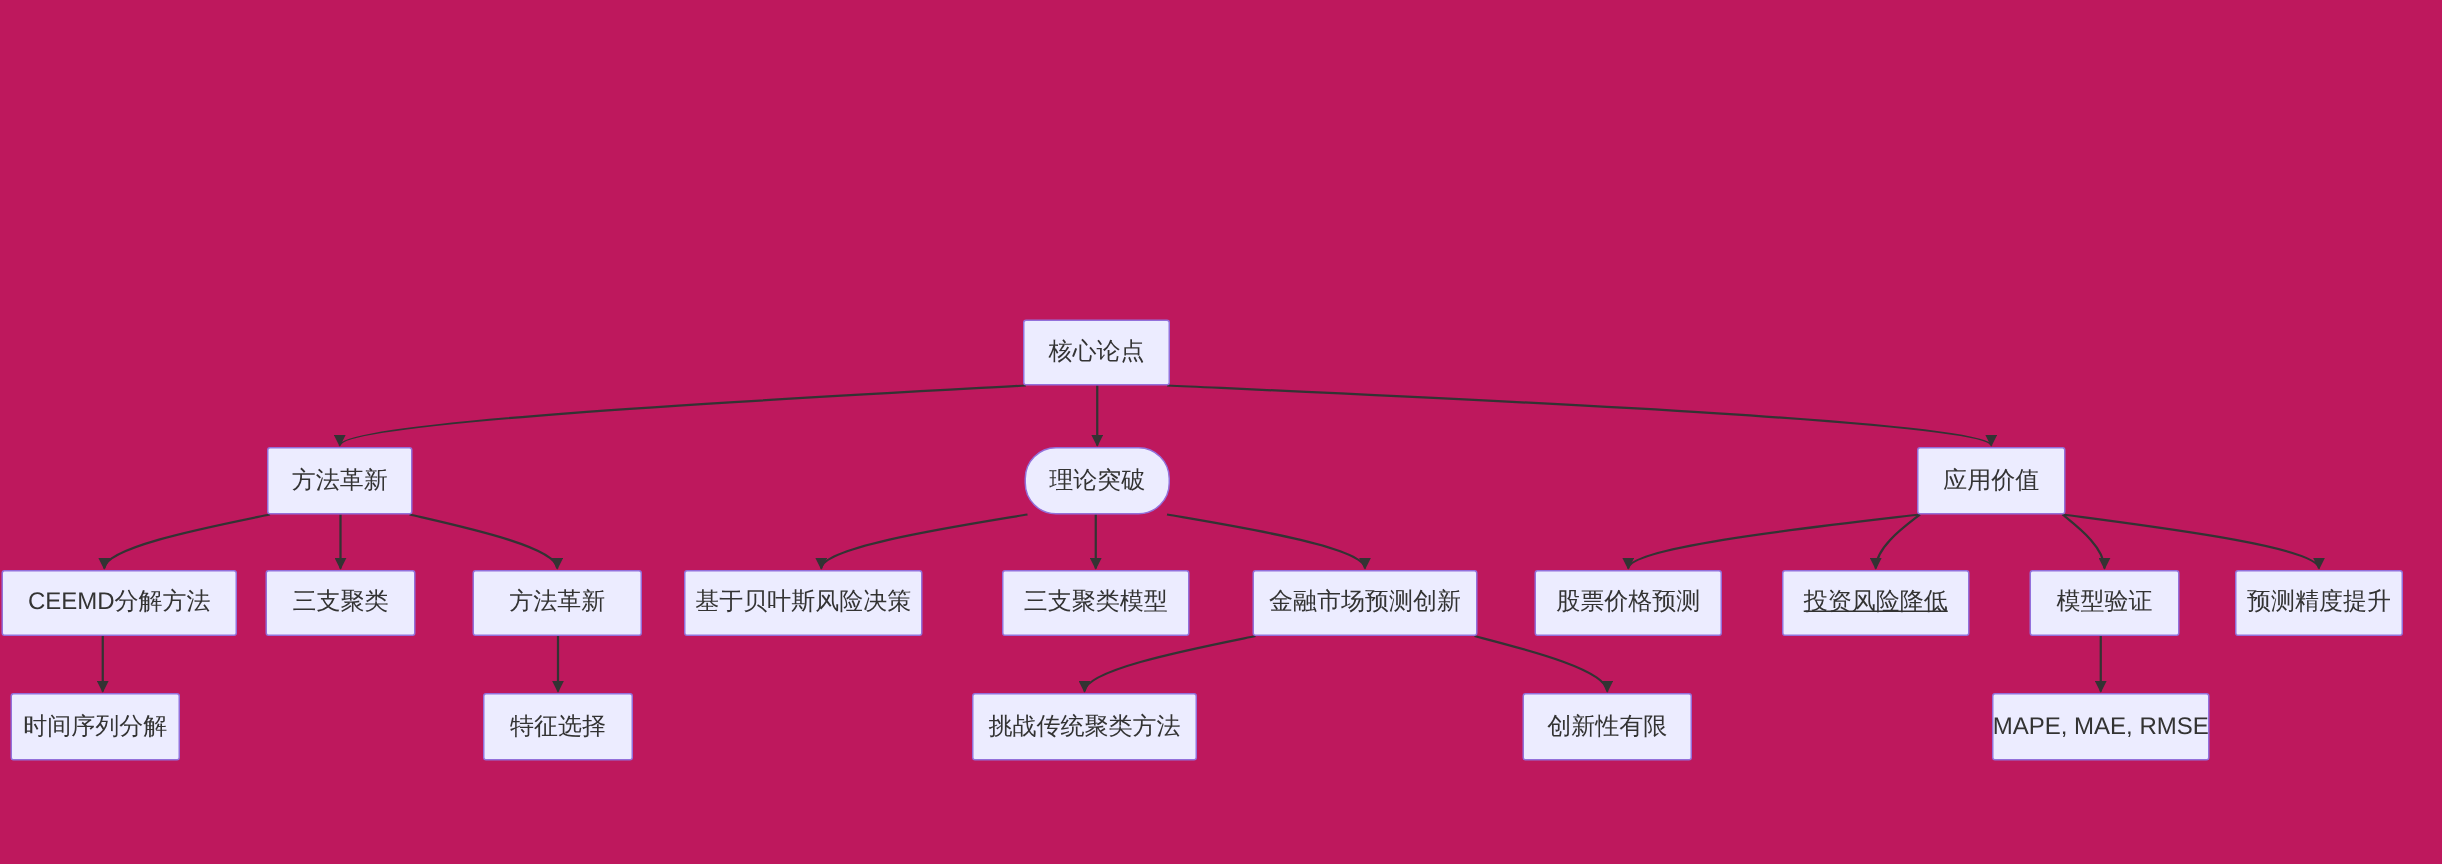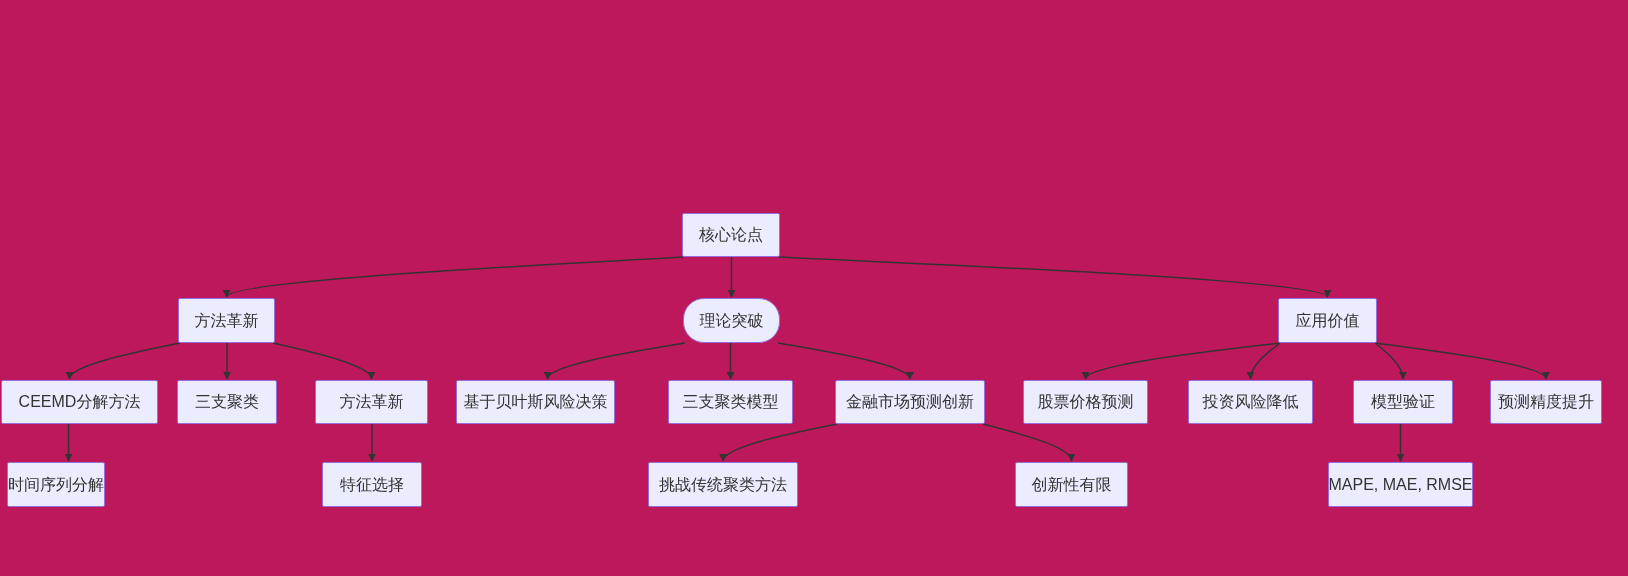--- a/index.html
+++ b/index.html
@@ -78,22 +78,22 @@
       <div class="node" style="left: 178px; top: 298px; width: 97px; height: 45px; background: rgb(236, 236, 255); border-color: rgb(147, 112, 219); color: rgb(51, 51, 51);">方法革新</div>
       <div class="node" style="left: 683px; top: 298px; width: 97px; height: 45px; background: rgb(236, 236, 255); border-color: rgb(147, 112, 219); color: rgb(51, 51, 51); border-radius: 21px;">理论突破</div>
       <div class="node" style="left: 1278px; top: 298px; width: 99px; height: 45px; background: rgb(236, 236, 255); border-color: rgb(147, 112, 219); color: rgb(51, 51, 51);">应用价值</div>
       <div class="node" style="left: 1px; top: 380px; width: 157px; height: 44px; background: rgb(236, 236, 255); border-color: rgb(147, 112, 219); color: rgb(51, 51, 51);">CEEMD分解方法</div>
       <div class="node" style="left: 177px; top: 380px; width: 100px; height: 44px; background: rgb(236, 236, 255); border-color: rgb(147, 112, 219); color: rgb(51, 51, 51);">三支聚类</div>
       <div class="node" style="left: 315px; top: 380px; width: 113px; height: 44px; background: rgb(236, 236, 255); border-color: rgb(147, 112, 219); color: rgb(51, 51, 51);">方法革新</div>
       <div class="node" style="left: 456px; top: 380px; width: 159px; height: 44px; background: rgb(236, 236, 255); border-color: rgb(147, 112, 219); color: rgb(51, 51, 51);">基于贝叶斯风险决策</div>
       <div class="node" style="left: 668px; top: 380px; width: 125px; height: 44px; background: rgb(236, 236, 255); border-color: rgb(147, 112, 219); color: rgb(51, 51, 51);">三支聚类模型</div>
       <div class="node" style="left: 835px; top: 380px; width: 150px; height: 44px; background: rgb(236, 236, 255); border-color: rgb(147, 112, 219); color: rgb(51, 51, 51);">金融市场预测创新</div>
       <div class="node" style="left: 1023px; top: 380px; width: 125px; height: 44px; background: rgb(236, 236, 255); border-color: rgb(147, 112, 219); color: rgb(51, 51, 51);">股票价格预测</div>
-      <div class="node" style="left: 1188px; top: 380px; width: 125px; height: 44px; background: rgb(236, 236, 255); border-color: rgb(147, 112, 219); color: rgb(51, 51, 51);">投资风险降低</div>
+      <div class="node" style="left: 1188px; top: 380px; width: 125px; height: 44px; background: rgb(236, 236, 255); border-color: rgb(147, 112, 219); color: rgb(51, 51, 51); text-decoration: underline;">投资风险降低</div>
       <div class="node" style="left: 1353px; top: 380px; width: 100px; height: 44px; background: rgb(236, 236, 255); border-color: rgb(147, 112, 219); color: rgb(51, 51, 51);">模型验证</div>
       <div class="node" style="left: 1490px; top: 380px; width: 112px; height: 44px; background: rgb(236, 236, 255); border-color: rgb(147, 112, 219); color: rgb(51, 51, 51);">预测精度提升</div>
-      <div class="node" style="left: 7px; top: 462px; width: 98px; height: 45px; background: rgb(236, 236, 255); border-color: rgb(147, 112, 219); color: rgb(51, 51, 51);">时间序列分解</div>
+      <div class="node" style="left: 7px; top: 462px; width: 113px; height: 45px; background: rgb(236, 236, 255); border-color: rgb(147, 112, 219); color: rgb(51, 51, 51);">时间序列分解</div>
       <div class="node" style="left: 322px; top: 462px; width: 100px; height: 45px; background: rgb(236, 236, 255); border-color: rgb(147, 112, 219); color: rgb(51, 51, 51);">特征选择</div>
       <div class="node" style="left: 648px; top: 462px; width: 150px; height: 45px; background: rgb(236, 236, 255); border-color: rgb(147, 112, 219); color: rgb(51, 51, 51); text-align: center;">挑战传统聚类方法</div>
       <div class="node" style="left: 1015px; top: 462px; width: 113px; height: 45px; background: rgb(236, 236, 255); border-color: rgb(147, 112, 219); color: rgb(51, 51, 51); font-family: Liberation Serif, serif;">创新性有限</div>
       <div class="node" style="left: 1328px; top: 462px; width: 145px; height: 45px; background: rgb(236, 236, 255); border-color: rgb(147, 112, 219); color: rgb(51, 51, 51);">MAPE, MAE, RMSE</div>
     </div>
 </div>
 
 </body></html>

